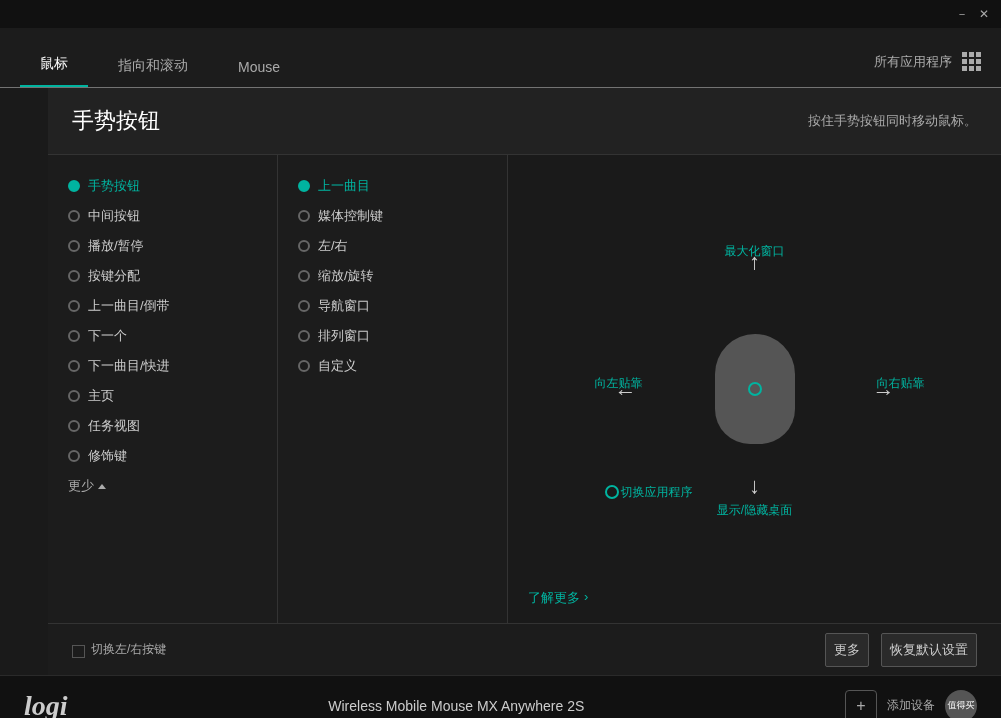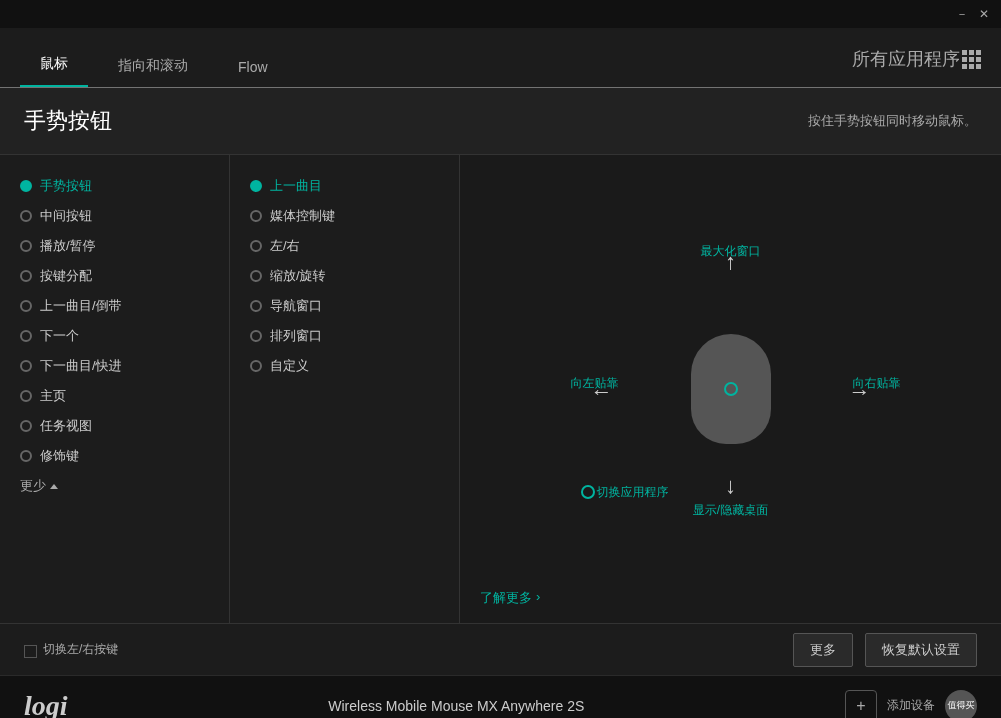--- a/index.html
+++ b/index.html
@@ -44,23 +44,23 @@
       padding: 0 20px;
       border-bottom: 1px solid #737373;
       position: relative;
     }
     .tab-bar-right {
       position: absolute;
       right: 20px;
       bottom: 16px;
       display: flex;
       align-items: center;
-      gap: 2px;
-      color: #aaa;
-      font-size: 18px;
+      gap: 10px;
+      color: #aaa;
+      font-size: 13px;
     }
     .grid-icon {
       display: grid;
       grid-template-columns: repeat(3, 5px);
       gap: 2px;
     }
     .grid-dot {
       width: 5px;
       height: 5px;
       background: #aaa;
@@ -77,20 +77,21 @@
     }
     .tab.active {
       color: #fff;
       border-bottom: 2px solid #00b4a0;
     }
 
     
     .main-content {
       background: #4c1d95;
       padding: 0;
+      margin-left: 48px;
     }
 
     
     .section-header {
       padding: 18px 24px;
       display: flex;
       align-items: center;
       justify-content: space-between;
       background: #222;
       border-bottom: 1px solid #333;
@@ -304,21 +305,21 @@
       gap: 6px;
     }
     .checkbox-small {
       width: 13px;
       height: 13px;
       border: 1px solid #555;
       background: transparent;
     }
 
     .btn {
-      padding: 7px 16px;
+      padding: 7px 8px;
       font-size: 13px;
       border: 1px solid #555;
       background: #2a2a2a;
       color: #ccc;
       cursor: pointer;
       border-radius: 2px;
     }
 
     
     .footer {
@@ -376,21 +377,21 @@
 <body>
 
 <div class="title-bar">
   <div class="title-bar-btn">－</div>
   <div class="title-bar-btn close">✕</div>
 </div>
 
 <div class="tab-bar">
   <div class="tab active">鼠标</div>
   <div class="tab">指向和滚动</div>
-  <div class="tab">Flow</div>
+  <div class="tab">Mouse</div>
   <div class="tab-bar-right">
     <span>所有应用程序</span>
     <div class="grid-icon">
       <div class="grid-dot"></div>
         <div class="grid-dot"></div>
         <div class="grid-dot"></div>
       <div class="grid-dot"></div>
         <div class="grid-dot"></div>
         <div class="grid-dot"></div>
       <div class="grid-dot"></div>

